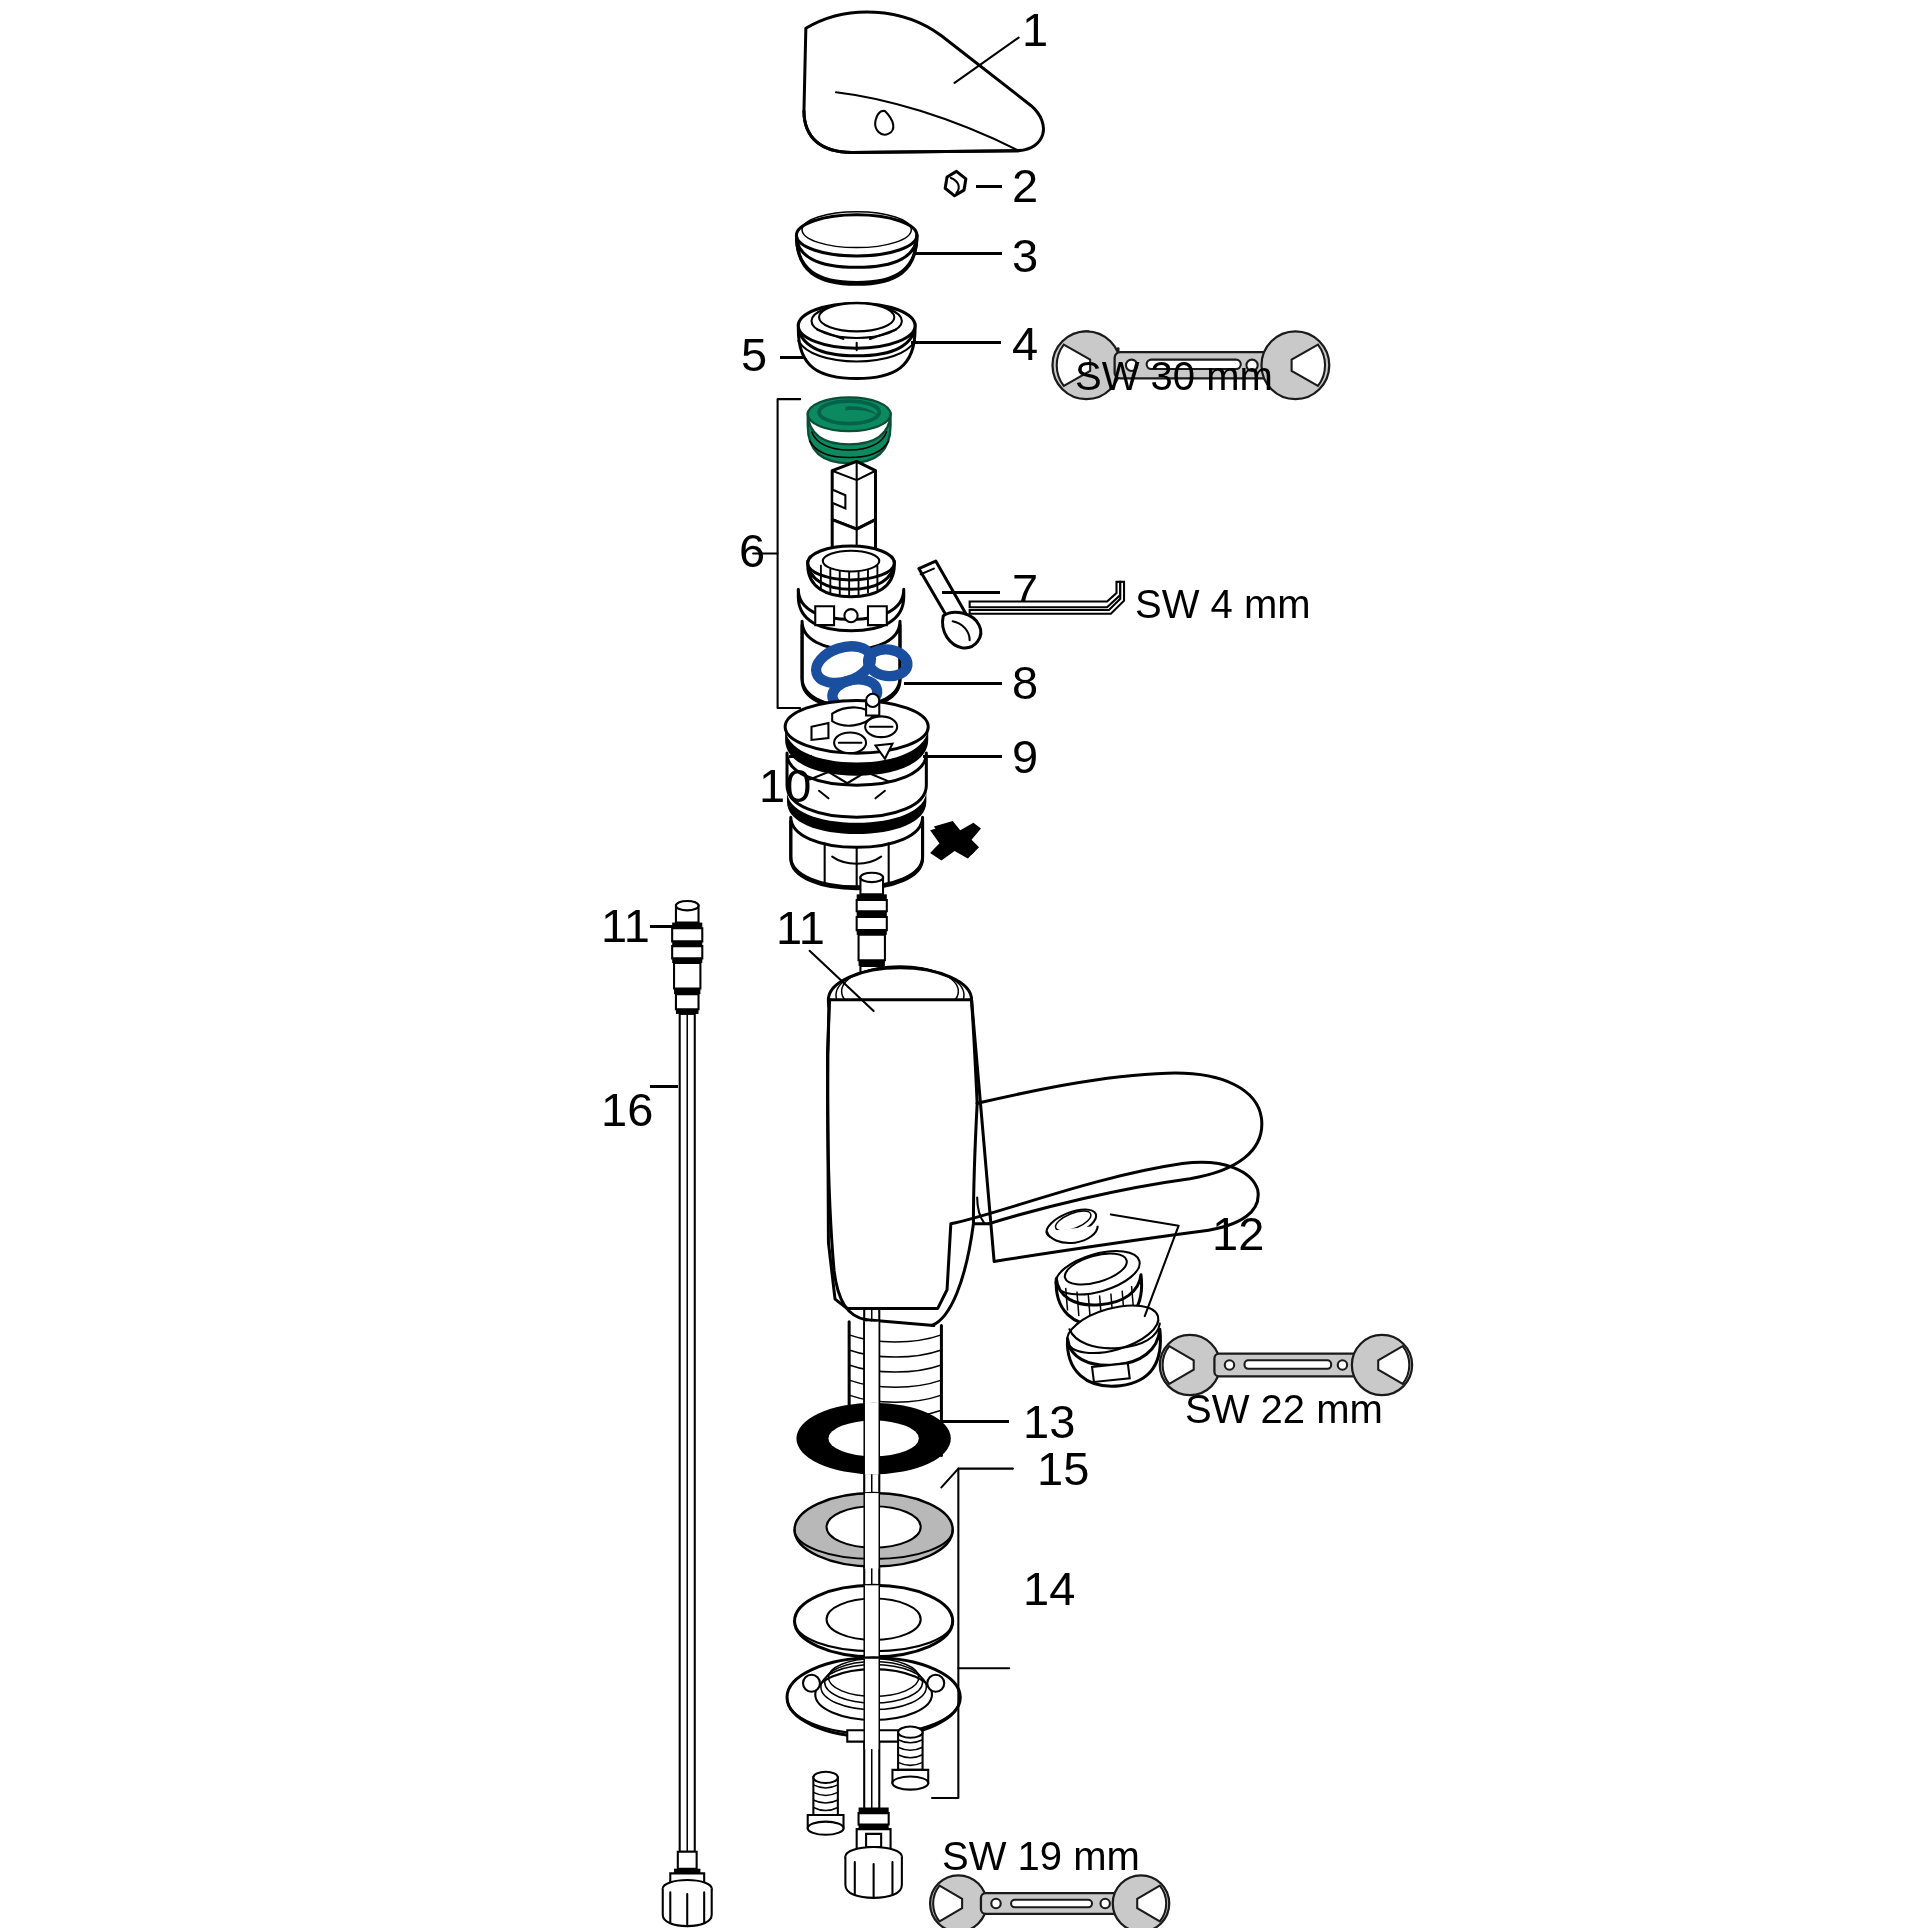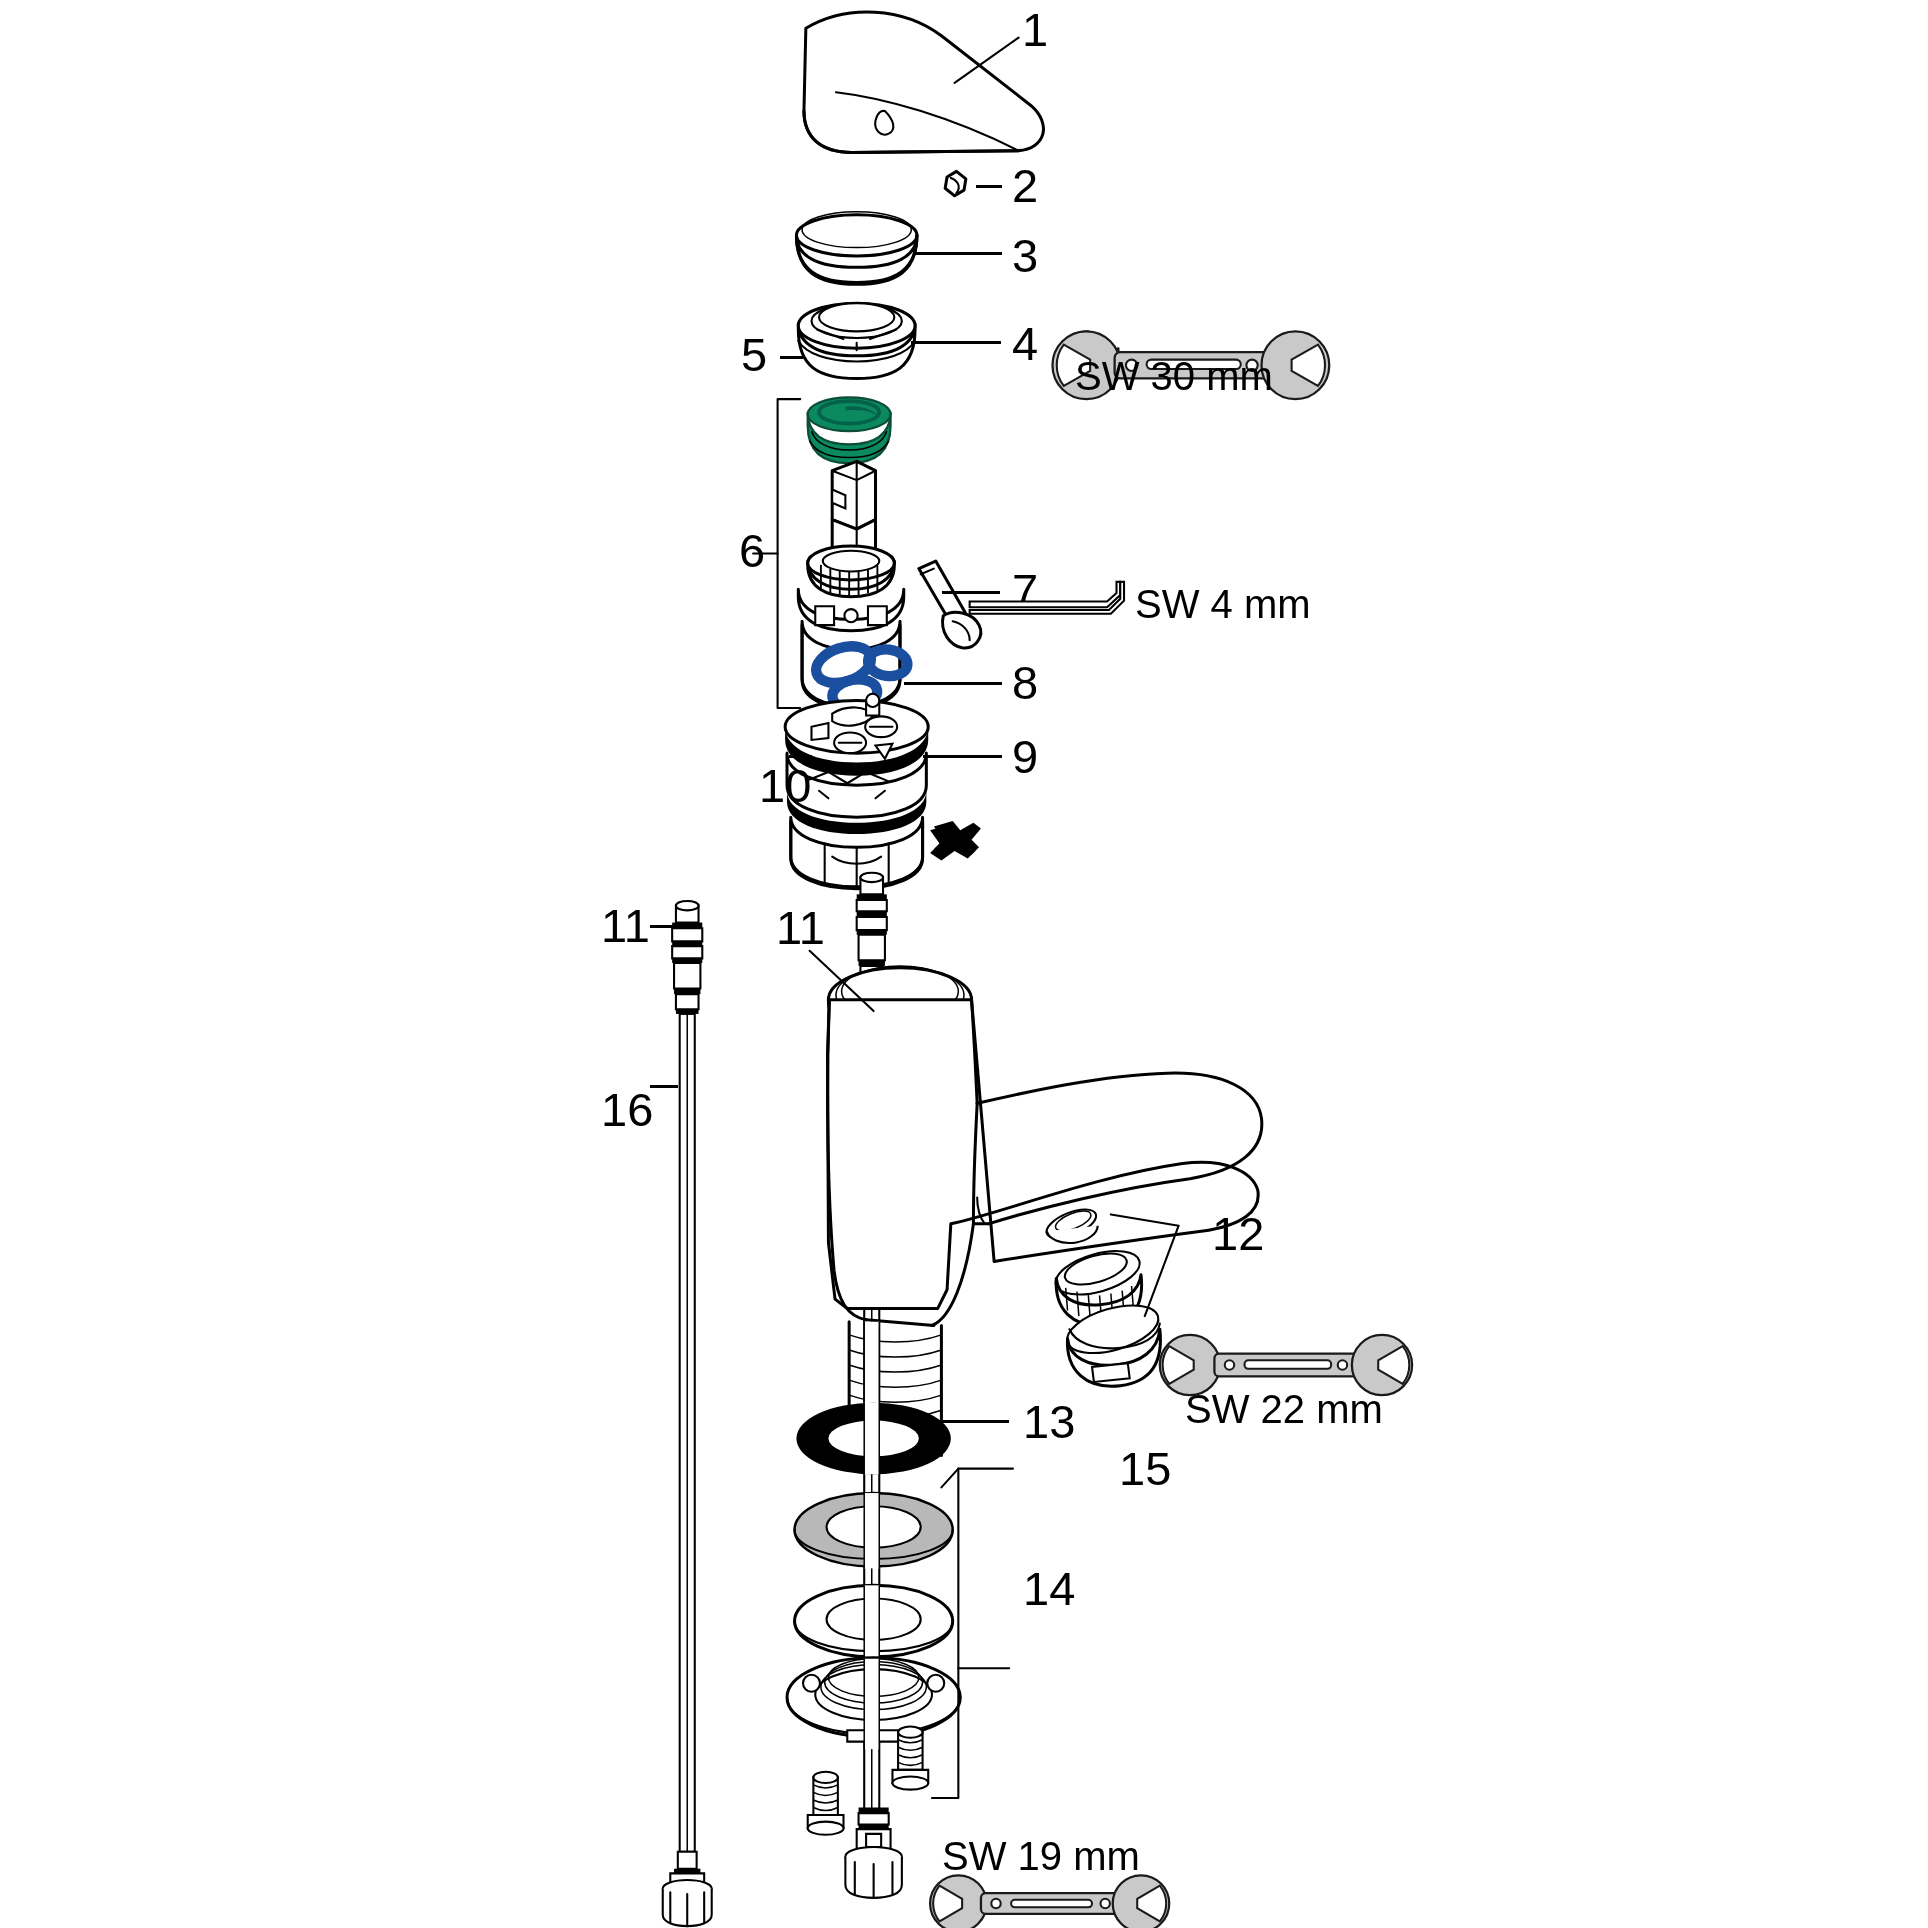--- a/index.html
+++ b/index.html
@@ -344,21 +344,21 @@
   <div class="ln" style="left:932px;top:1420px;width:77px;"></div>
 
   <svg width="1928" height="1928" viewBox="0 0 2048 2048">
     <ellipse class="fgrey" cx="928" cy="1625" rx="84" ry="39"></ellipse>
     <ellipse class="fw2" cx="928" cy="1622" rx="50" ry="22"></ellipse>
     <path class="st2" d="M844 1625 C 844 1642 880 1656 928 1656 C 976 1656 1012 1642 1012 1625"></path>
     <rect x="918" y="1586" width="16" height="80" fill="#ffffff"></rect>
     <line class="stth" x1="918" y1="1586" x2="918" y2="1666"></line>
     <line class="stth" x1="934" y1="1586" x2="934" y2="1666"></line>
   </svg>
-  <div class="lbl big" style="left:1075px;top:1445px;margin-left:44px;">15</div>
+  <div class="lbl big" style="left:993px;top:1445px;margin-left:44px;">15</div>
   <svg width="1928" height="1928" viewBox="0 0 2048 2048">
     <path class="st2" d="M1000 1580 L1018 1560 L1076 1560"></path>
   </svg>
 
   <svg width="1928" height="1928" viewBox="0 0 2048 2048">
 
     <ellipse class="fw" cx="928" cy="1722" rx="84" ry="38"></ellipse>
     <ellipse class="fw2" cx="928" cy="1720" rx="50" ry="22"></ellipse>
     <path class="st2" d="M844 1722 C 844 1740 880 1754 928 1754 C 976 1754 1012 1740 1012 1722"></path>
     <rect x="918" y="1684" width="16" height="76" fill="#ffffff"></rect>

